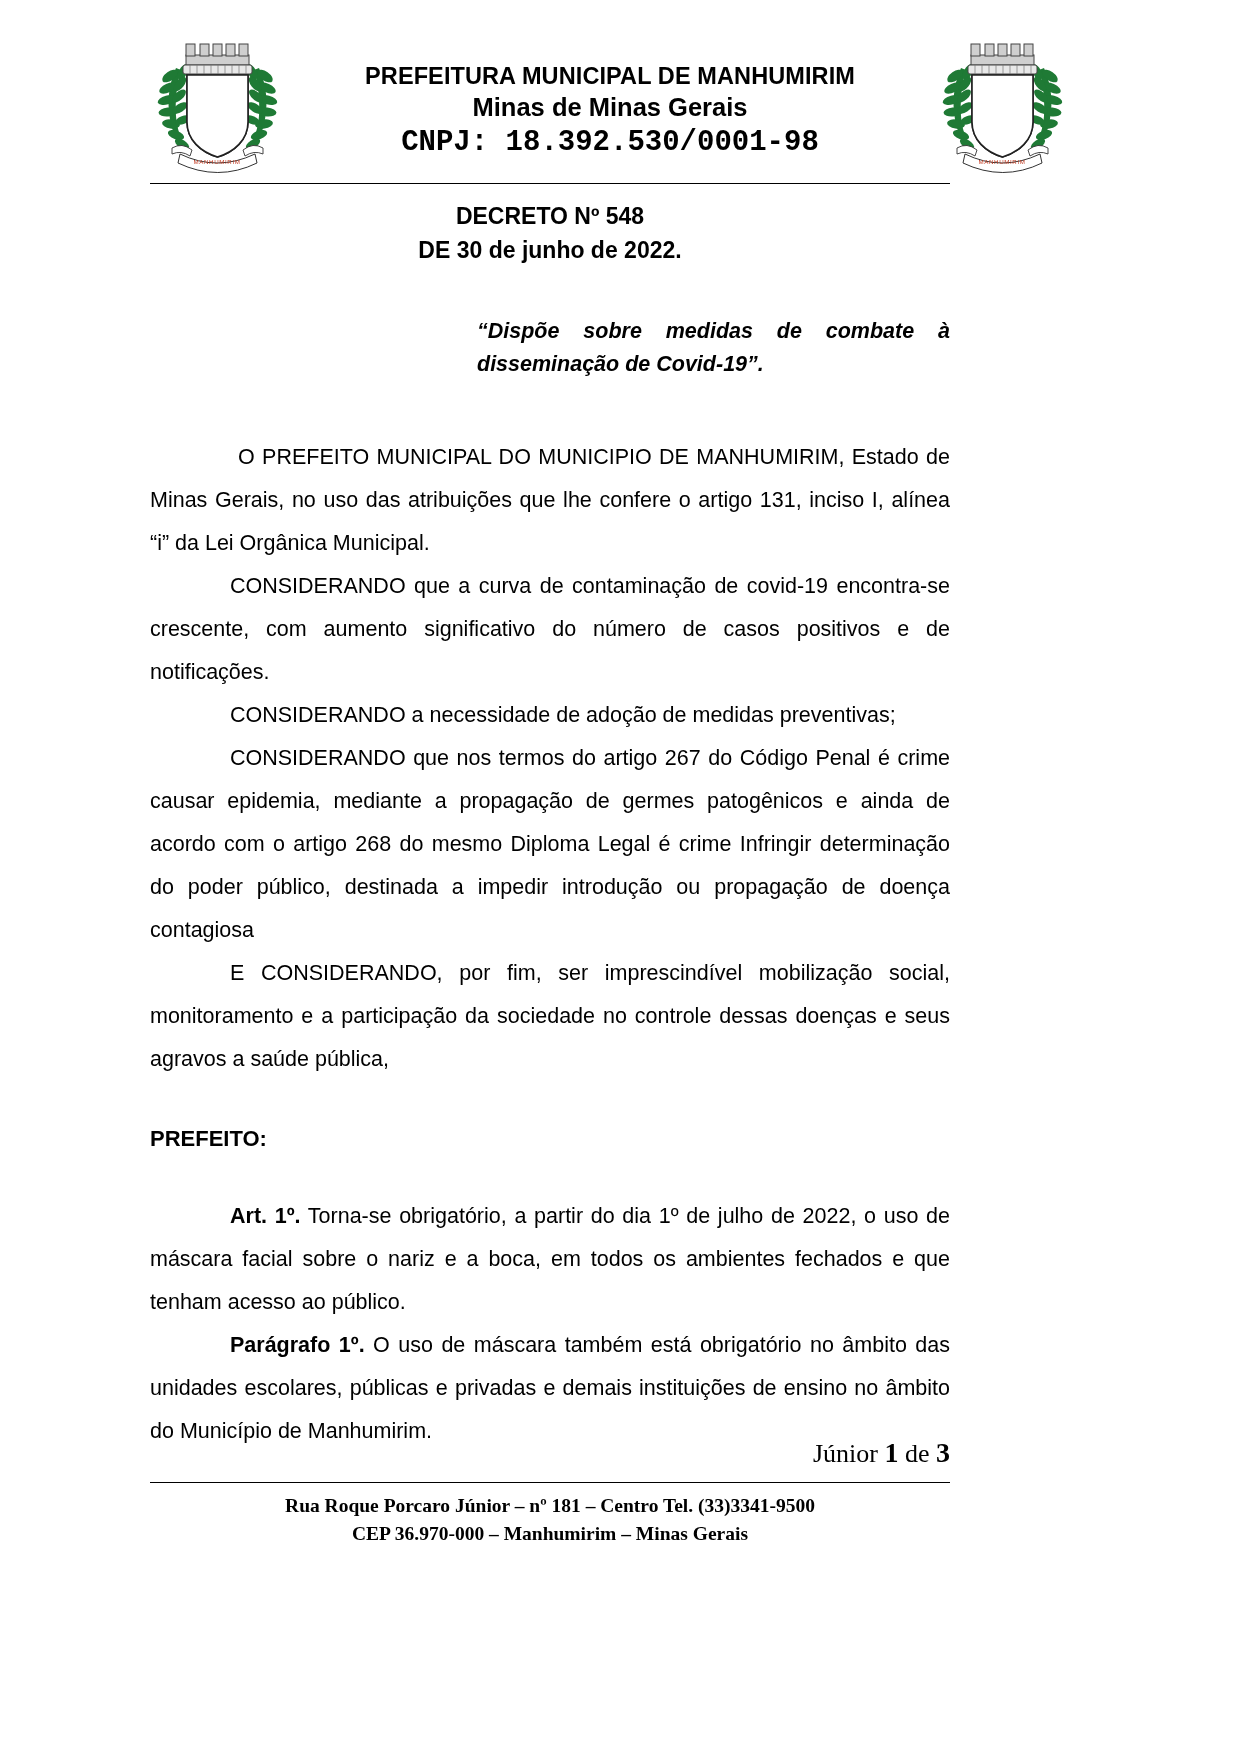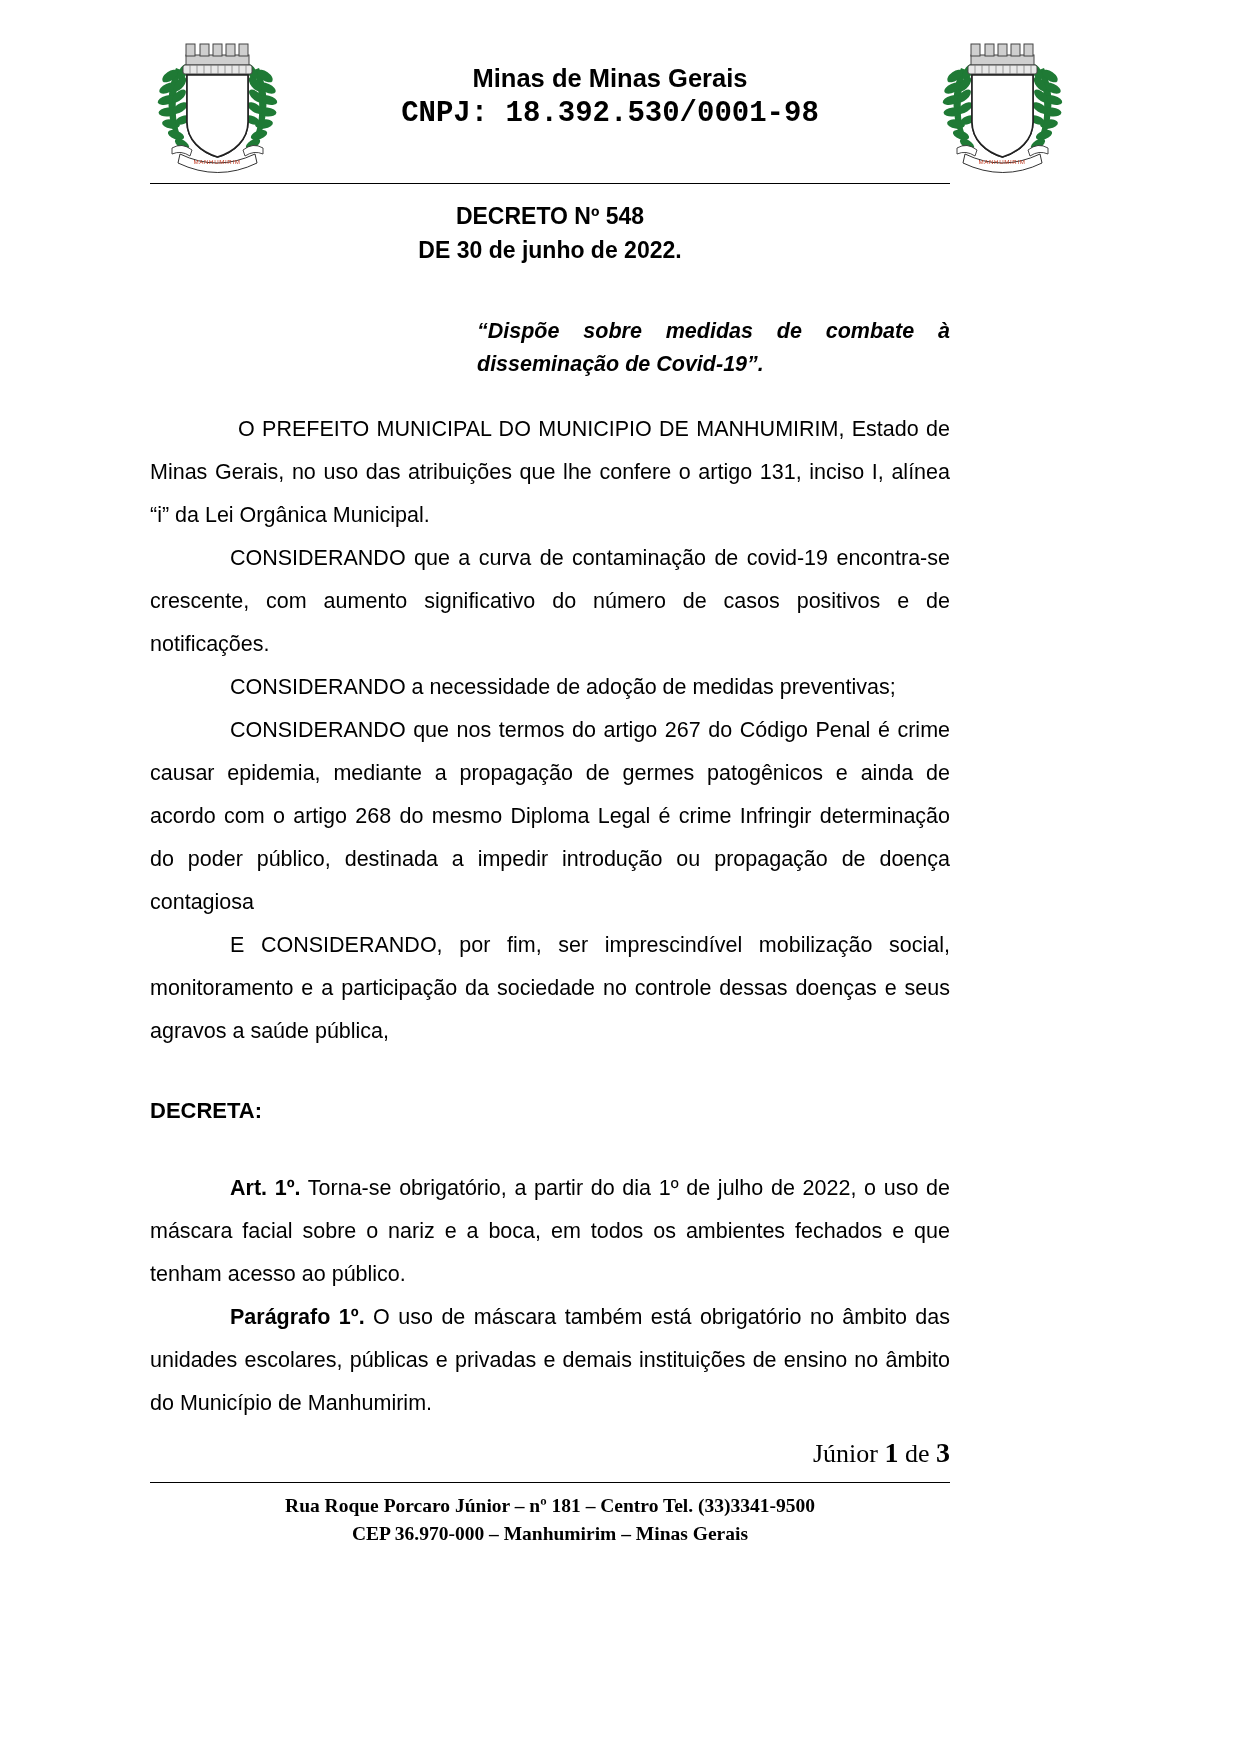--- a/index.html
+++ b/index.html
@@ -109,21 +109,21 @@
     font-style: italic;
     font-size: 21.5px;
     line-height: 1.55;
     text-align: justify;
   }
 
   
   .body-block {
     position: absolute;
     left: 150px;
-    top: 408px;
+    top: 436px;
     width: 800px;
   }
   .para {
     font-size: 21.5px;
     line-height: 2.0;
     text-align: justify;
     text-indent: 80px;
     margin: 0 0 0 0;
   }
   .para.first-indent { text-indent: 88px; }
@@ -285,20 +285,21 @@
         <g>
           <path d="M22 118 q10 -6 20 2 l-2 6 q-9 -6 -18 -2 Z" fill="#ffffff" stroke="#333" stroke-width="0.9"></path>
           <path d="M113 118 q-10 -6 -20 2 l2 6 q9 -6 18 -2 Z" fill="#ffffff" stroke="#333" stroke-width="0.9"></path>
           <path d="M30 124 q37 18 75 0 l2 9 q-39 19 -79 0 Z" fill="#ffffff" stroke="#333" stroke-width="1"></path>
           <text x="67" y="134" font-family="Liberation Sans, sans-serif" font-size="6.2" text-anchor="middle" fill="#c23b22" letter-spacing="0.6">MANHUMIRIM</text>
         </g>
       </svg>
     </div>
 
     <div class="header-text">
+      <div class="hdr-line1">PREFEITURA MUNICIPAL DE MANHUMIRIM</div>
       <div class="hdr-line2">Minas de Minas Gerais</div>
       <div class="hdr-line3">CNPJ: 18.392.530/0001-98</div>
     </div>
 
     <div class="crest">
       <svg viewBox="0 0 135 148" xmlns="http://www.w3.org/2000/svg" aria-hidden="true">
         <g fill="#1f7a35">
           <path d="M26 38 C18 56 16 76 22 98 C24 106 28 114 33 120 L36 117 C30 108 27 98 26 86 C25 70 27 53 31 40 Z"></path>
           <ellipse cx="20" cy="46" rx="9" ry="4.5" transform="rotate(-35 20 46)"></ellipse>
           <ellipse cx="18" cy="58" rx="9.5" ry="4.5" transform="rotate(-25 18 58)"></ellipse>
@@ -408,21 +409,21 @@
 
   <div class="ementa">“Dispõe sobre medidas de combate à disseminação de Covid-19”.</div>
 
   <div class="body-block">
     <p class="para first-indent">O PREFEITO MUNICIPAL DO MUNICIPIO DE MANHUMIRIM, Estado de Minas Gerais, no uso das atribuições que lhe confere o artigo 131, inciso I, alínea “i” da Lei Orgânica Municipal.</p>
     <p class="para">CONSIDERANDO que a curva de contaminação de covid-19 encontra-se crescente, com aumento significativo do número de casos positivos e de notificações.</p>
     <p class="para">CONSIDERANDO a necessidade de adoção de medidas preventivas;</p>
     <p class="para">CONSIDERANDO que nos termos do artigo 267 do Código Penal é crime causar epidemia, mediante a propagação de germes patogênicos e ainda de acordo com o artigo 268 do mesmo Diploma Legal é crime Infringir determinação do poder público, destinada a impedir introdução ou propagação de doença contagiosa</p>
     <p class="para">E CONSIDERANDO, por fim, ser imprescindível mobilização social, monitoramento e a participação da sociedade no controle dessas doenças e seus agravos a saúde pública,</p>
 
-    <p class="decreta">DECRETA:</p>
+    <p class="decreta">PREFEITO:</p>
 
     <p class="para gap-before"><span class="strong">Art. 1º.</span><span> Torna-se obrigatório, a partir do dia 1º de julho de 2022, o uso de máscara facial sobre o nariz e a boca, em todos os ambientes fechados e que tenham acesso ao público.</span></p>
 
     <p class="para"><span class="strong">Parágrafo 1º.</span><span> O uso de máscara também está obrigatório no âmbito das unidades escolares, públicas e privadas e demais instituições de ensino no âmbito do Município de Manhumirim.</span></p>
   </div>
 
   <div class="page-num"><span>Júnior </span><span class="big">1</span><span> de </span><span class="big">3</span></div>
 
   <div class="rule-bottom"></div>
 

